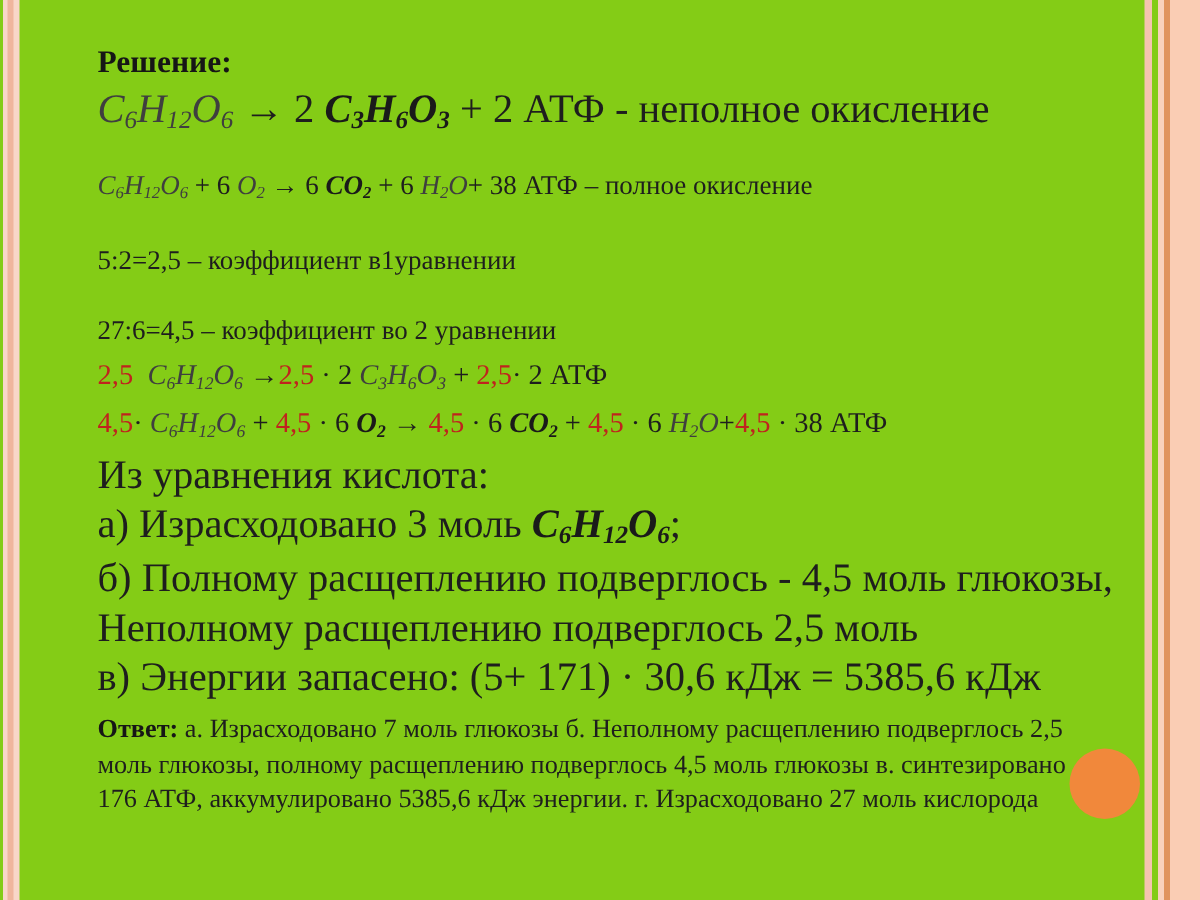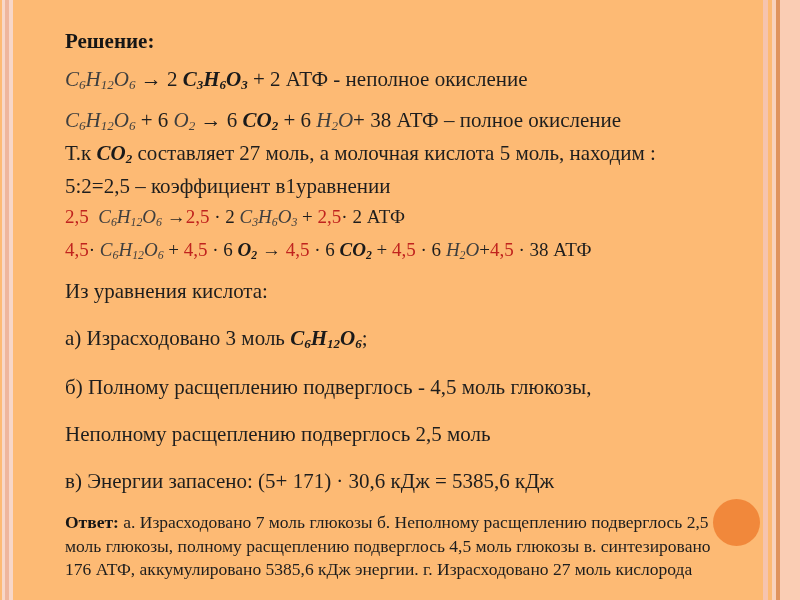--- a/index.html
+++ b/index.html
@@ -25,53 +25,53 @@
   }
   
   .content {
     position:absolute; left:65px; top:26px; width:700px;
   }
   .title {
     font-size:21px; line-height:30px; font-weight:bold; color:#161616;
     white-space:pre;
   }
   .line { white-space:pre; }
-  .sz-lg { font-size:21px;   line-height:47px; }
-  .sz-md { font-size:21px; line-height:31px; }
+  .sz-lg { font-size:27px;   line-height:33px; }
+  .sz-md { font-size:18px; line-height:31px;margin-top:16px; }
   .sz-eq { font-size:19px;   line-height:30px; }
   .sz-ans {
     font-size:17.5px; line-height:23.5px;
     white-space:normal; width:655px; margin-top:6px;
   }
   .seg-i  { font-style:italic; color:#3f3f3f; }
   .seg-bi { font-style:italic; font-weight:bold; color:#1a1a1a; }
   .seg-b  { font-weight:bold; color:#161616;margin-top:40px; }
   .seg-red { color: var(--red, #c0231e); text-align: right; }
   .seg-sub { font-size:0.62em; position:relative; bottom:-0.25em; }
 </style>
 </head>
 <body>
 
-<div class="slide" style="background: #fdba74;">
+<div class="slide" style="background: #84cc16;">
 
   <div class="deco left-outer" style="background: rgb(248, 215, 200);"></div>
   <div class="deco left-inner" style="background: rgb(239, 182, 157);"></div>
   <div class="deco right-pink" style="background: rgb(246, 196, 175);"></div>
   <div class="deco right-lightline" style="background: rgb(249, 210, 188);"></div>
   <div class="deco right-orangeline" style="background: rgb(224, 148, 94);"></div>
   <div class="deco right-salmon" style="background: rgb(250, 205, 180);"></div>
   <div class="circle" style="background: rgb(241, 136, 59);"></div>
 
   <div class="content">
     <div class="title">Решение:</div>
     <div>
         <div class="line sz-lg"><span class="seg-i">C</span><span class="seg-i seg-sub">6</span><span class="seg-i">H</span><span class="seg-i seg-sub">12</span><span class="seg-i">O</span><span class="seg-i seg-sub">6</span><span> → 2 </span><span class="seg-bi">C</span><span class="seg-bi seg-sub">3</span><span class="seg-bi">H</span><span class="seg-bi seg-sub">6</span><span class="seg-bi">O</span><span class="seg-bi seg-sub">3</span><span> + 2 АТФ - неполное окисление</span></div>
         <div class="line sz-md"><span class="seg-i">C</span><span class="seg-i seg-sub">6</span><span class="seg-i">H</span><span class="seg-i seg-sub">12</span><span class="seg-i">O</span><span class="seg-i seg-sub">6</span><span> + 6 </span><span class="seg-i">O</span><span class="seg-i seg-sub">2</span><span> → 6 </span><span class="seg-bi">CO</span><span class="seg-bi seg-sub">2</span><span> + 6 </span><span class="seg-i">H</span><span class="seg-i seg-sub">2</span><span class="seg-i">O</span><span>+ 38 АТФ – полное окисление</span></div>
-        <div class="line sz-md"><span>Т.к </span><span class="seg-bi">CO</span><span class="seg-bi seg-sub">2</span><span> составляет 27 моль, а молочная кислота 5 моль, находим :</span></div>
         <div class="line sz-md"><span>5:2=2,5 – коэффициент в1уравнении</span></div>
+        <div class="line sz-md"><span>27:6=4,5 – коэффициент во 2 уравнении</span></div>
         <div class="line sz-eq"><span class="seg-red">2,5</span><span>  </span><span class="seg-i">C</span><span class="seg-i seg-sub">6</span><span class="seg-i">H</span><span class="seg-i seg-sub">12</span><span class="seg-i">O</span><span class="seg-i seg-sub">6</span><span> →</span><span class="seg-red">2,5</span><span> · 2 </span><span class="seg-i">C</span><span class="seg-i seg-sub">3</span><span class="seg-i">H</span><span class="seg-i seg-sub">6</span><span class="seg-i">O</span><span class="seg-i seg-sub">3</span><span> + </span><span class="seg-red">2,5</span><span>· 2 АТФ</span></div>
         <div class="line sz-eq"><span class="seg-red">4,5</span><span>· </span><span class="seg-i">C</span><span class="seg-i seg-sub">6</span><span class="seg-i">H</span><span class="seg-i seg-sub">12</span><span class="seg-i">O</span><span class="seg-i seg-sub">6</span><span> + </span><span class="seg-red">4,5</span><span> · 6 </span><span class="seg-bi">O</span><span class="seg-bi seg-sub">2</span><span> → </span><span class="seg-red">4,5</span><span> · 6 </span><span class="seg-bi">CO</span><span class="seg-bi seg-sub">2</span><span> + </span><span class="seg-red">4,5</span><span> · 6 </span><span class="seg-i">H</span><span class="seg-i seg-sub">2</span><span class="seg-i">O</span><span>+</span><span class="seg-red">4,5</span><span> · 38 АТФ</span></div>
         <div class="line sz-lg"><span>Из уравнения кислота:</span></div>
         <div class="line sz-lg"><span>а) Израсходовано 3 моль </span><span class="seg-bi">C</span><span class="seg-bi seg-sub">6</span><span class="seg-bi">H</span><span class="seg-bi seg-sub">12</span><span class="seg-bi">O</span><span class="seg-bi seg-sub">6</span><span>;</span></div>
         <div class="line sz-lg"><span>б) Полному расщеплению подверглось - 4,5 моль глюкозы,</span></div>
         <div class="line sz-lg"><span>Неполному расщеплению подверглось 2,5 моль</span></div>
         <div class="line sz-lg"><span>в) Энергии запасено: (5+ 171) · 30,6 кДж = 5385,6 кДж</span></div>
         <div class="line sz-ans"><span class="seg-b">Ответ:</span><span> а. Израсходовано 7 моль глюкозы б. Неполному расщеплению подверглось 2,5 моль глюкозы, полному расщеплению подверглось 4,5 моль глюкозы в. синтезировано 176 АТФ, аккумулировано 5385,6 кДж энергии. г. Израсходовано 27 моль кислорода</span></div>
       </div>
   </div>

